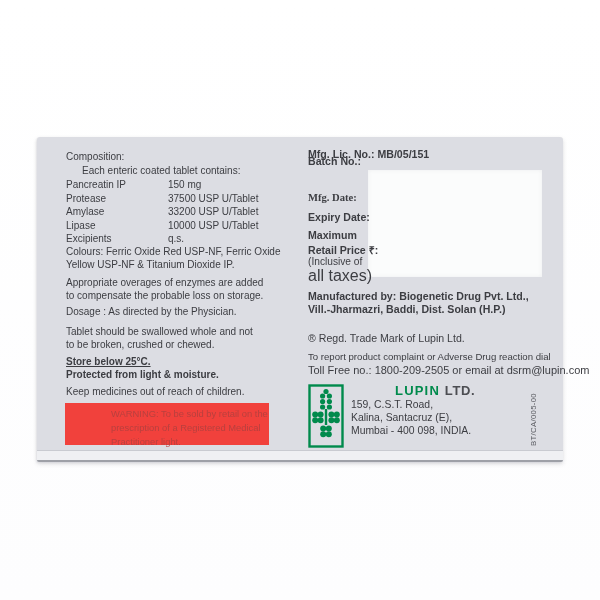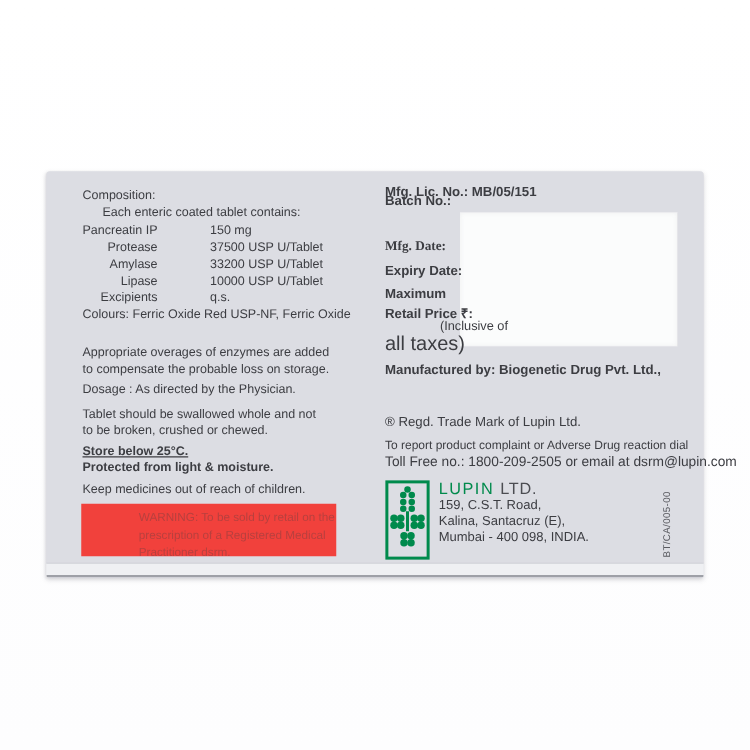--- a/index.html
+++ b/index.html
@@ -20,21 +20,21 @@
   .box-edge{
     position:absolute;left:0;bottom:0;width:526px;height:12px;
     background:var(--edge-strip,#eff0f3);
     border-top:1px solid #c9cbd1;border-bottom:2px solid #9ea0a7;
     border-radius:0 0 2px 2px;box-sizing:border-box;
   }
   
   .lp{position:absolute;left:29px;font-size:10px;line-height:13.4px;white-space:nowrap;color:var(--ink,#3c3d42);}
   .t-comp{top:13px;}
   .t-contains{top:27px;padding-left:16px;}
-  .t-ing{top:41px;text-align:right;}
+  .t-ing{top:41px;}
   .ing-row{position:relative;height:13.5px;}
   .ing-val{position:absolute;left:102px;top:0;}
   .t-colours{top:108px;}
   .t-overages{top:139px;}
   .t-dosage{top:168px;}
   .t-swallow{top:188px;}
   .t-store1{top:218px;font-weight:bold;text-decoration:underline;}
   .t-store2{top:231px;font-weight:bold;}
   .t-keep{top:248px;}
   .warning-box{
@@ -46,38 +46,38 @@
   }
   
   .rp{position:absolute;left:271px;font-size:10.6px;white-space:nowrap;color:var(--ink,#3c3d42);}
   .b{font-weight:bold;}
   .t-lic{top:11px;}
   .t-batch{top:18px;text-align:right;}
   .t-mfgdate{top:55px;font-family:Liberation Serif, serif;}
   .t-expiry{top:74px;}
   .t-max{top:92px;}
   .t-retail{top:106px;}
-  .t-incl{top:119px;font-size:10.2px;margin-left:44px;}
+  .t-incl{top:119px;font-size:10.2px;}
   .t-taxes{top:130px;font-size:16px;}
   .price-panel{
     position:absolute;left:331px;top:33px;width:174px;height:107px;
     background:var(--white-panel,#fbfcfc);
     box-shadow:inset 0 0 4px rgba(120,120,130,.10);
   }
   .t-manu1{top:153px;font-weight:bold;}
   .t-manu2{top:166px;font-weight:bold;}
   .t-regd{top:195px;}
   .t-rep1{top:214px;font-size:9.6px;}
   .t-rep2{top:227px;font-size:11px;}
   
   .marketed{position:absolute;left:271px;top:247px;display:flex;align-items:flex-start;}
   .logo{width:36px;height:64px;flex:0 0 36px;}
   .marketed-text{margin-left:7px;white-space:nowrap;}
   .mk-label{font-size:10.4px;line-height:13px;}
-  .mk-name{font-size:13px;line-height:14px;font-weight:normal;letter-spacing:1.2px;}
+  .mk-name{font-size:13px;line-height:14px;font-weight:bold;letter-spacing:1.2px;margin-left:44px;}
   .mk-name .green{color:var(--lupin-green,#008a4c);}
   .mk-name .gray{color:#4c4d52;letter-spacing:.6px;}
   .mk-addr{font-size:10.4px;line-height:13.2px;}
   
   .side-code{
     position:absolute;left:492px;top:247px;height:70px;width:14px;
     writing-mode:vertical-rl;transform:rotate(180deg);
     font-size:7.8px;letter-spacing:.3px;color:var(--code-ink,#595a60);
     text-align:center;white-space:nowrap;
   }
@@ -109,20 +109,21 @@
         <span class="ing-val">10000 USP U/Tablet</span>
       </div>
       <div class="ing-row">
         <span class="ing-name">Excipients</span>
         <span class="ing-val">q.s.</span>
       </div>
     </div>
 
     <div class="lp t-colours">
       <div>Colours: Ferric Oxide Red USP-NF, Ferric Oxide</div>
+      <div>Yellow USP-NF &amp; Titanium Dioxide IP.</div>
     </div>
 
     <div class="lp t-overages">
       <div>Appropriate overages of enzymes are added</div>
       <div>to compensate the probable loss on storage.</div>
     </div>
 
     <div class="lp t-dosage">Dosage : As directed by the Physician.</div>
 
     <div class="lp t-swallow">
@@ -130,35 +131,36 @@
       <div>to be broken, crushed or chewed.</div>
     </div>
 
     <div class="lp t-store1">Store below 25°C.</div>
     <div class="lp t-store2">Protected from light &amp; moisture.</div>
     <div class="lp t-keep">Keep medicines out of reach of children.</div>
 
     <div class="warning-box">
       <div>WARNING: To be sold by retail on the</div>
       <div>prescription of a Registered Medical</div>
-      <div>Practitioner dsrm.</div>
+      <div>Practitioner light.</div>
     </div>
 
     <div class="price-panel"></div>
 
     <div class="rp b t-lic">Mfg. Lic. No.: MB/05/151</div>
     <div class="rp b t-batch">Batch No.:</div>
     <div class="rp b t-mfgdate">Mfg. Date:</div>
     <div class="rp b t-expiry">Expiry Date:</div>
     <div class="rp b t-max">Maximum</div>
     <div class="rp b t-retail">Retail Price ₹:</div>
     <div class="rp t-incl">(Inclusive of</div>
     <div class="rp t-taxes">all taxes)</div>
 
     <div class="rp t-manu1">Manufactured by: Biogenetic Drug Pvt. Ltd.,</div>
+    <div class="rp t-manu2">Vill.-Jharmazri, Baddi, Dist. Solan (H.P.)</div>
 
     <div class="rp t-regd">® Regd. Trade Mark of Lupin Ltd.</div>
 
     <div class="rp t-rep1">To report product complaint or Adverse Drug reaction dial</div>
     <div class="rp t-rep2">Toll Free no.: 1800-209-2505 or email at dsrm@lupin.com</div>
 
     <div class="marketed">
       <svg class="logo" viewBox="0 0 36 64" xmlns="http://www.w3.org/2000/svg">
         <rect x="1.5" y="1.5" width="33" height="61" fill="none" stroke="#008a4c" stroke-width="2.4"></rect>
         <g fill="#008a4c">

